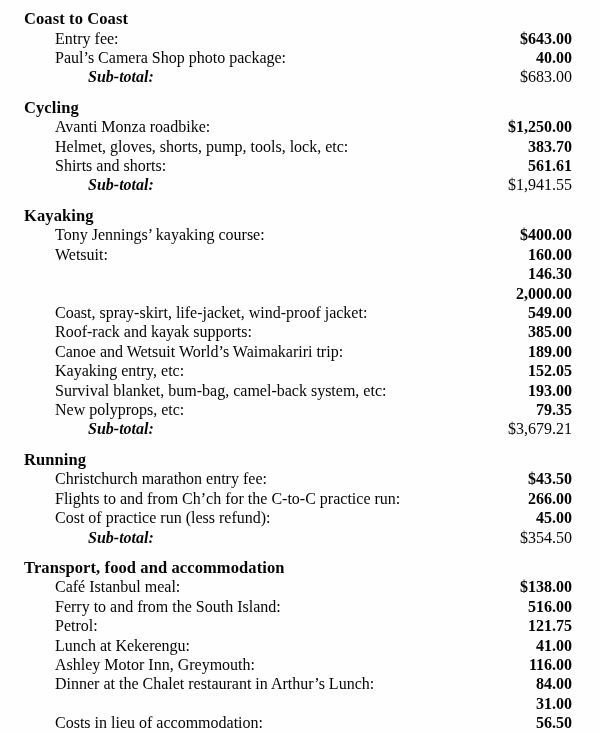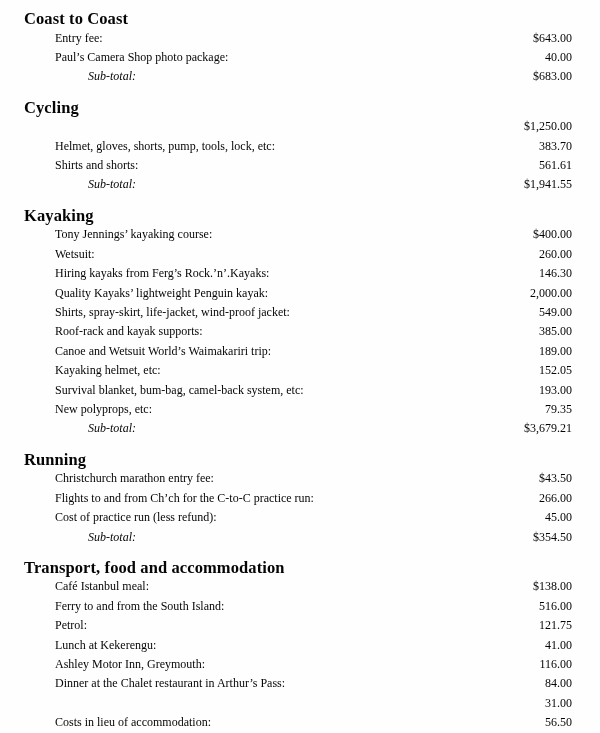--- a/index.html
+++ b/index.html
@@ -29,42 +29,43 @@
     font-size: 16.5px;
     font-weight: bold;
     line-height: 19.5px;
     letter-spacing: 0.1px;
     white-space: nowrap;
   }
   .row {
     display: flex;
     align-items: flex-start;
     line-height: 19.4px;
-    font-size: 12px;
+    font-size: 16px;
   }
   .row .label {
     flex: 0 0 auto;
     white-space: nowrap;
   }
   .row .filler {
     flex: 1 1 auto;
   }
   .row .amount {
     flex: 0 0 auto;
     text-align: right;
     white-space: nowrap;
     padding-right: 0px;
     min-width: 92px;
+    font-weight: bold;
   }
   .item .label {
     padding-left: 31px;
   }
   .subtotal .label {
     padding-left: 64px;
-    font-weight: normal;
+    font-weight: bold;
     font-style: italic;
   }
   .subtotal .amount {
     font-weight: normal;
   }
 </style>
 </head>
 <body>
 
 <div id="doc">
@@ -83,20 +84,21 @@
         </div>
         <div class="row subtotal">
           <span class="label">Sub-total:</span>
           <span class="filler"></span>
           <span class="amount">$683.00</span>
         </div>
       </div>
       <div class="section">
         <div class="section-heading">Cycling</div>
         <div class="row item">
+          <span class="label">Avanti Monza roadbike:</span>
           <span class="filler"></span>
           <span class="amount">$1,250.00</span>
         </div>
         <div class="row item">
           <span class="label">Helmet, gloves, shorts, pump, tools, lock, etc:</span>
           <span class="filler"></span>
           <span class="amount">383.70</span>
         </div>
         <div class="row item">
           <span class="label">Shirts and shorts:</span>
@@ -112,49 +114,47 @@
       <div class="section">
         <div class="section-heading">Kayaking</div>
         <div class="row item">
           <span class="label">Tony Jennings’ kayaking course:</span>
           <span class="filler"></span>
           <span class="amount">$400.00</span>
         </div>
         <div class="row item">
           <span class="label">Wetsuit:</span>
           <span class="filler"></span>
-          <span class="amount">260.00</span>
-        </div>
-        <div class="row item">
-          <span class="label">Hiring kayaks from Ferg’s Rock.’n’.Kayaks:</span>
+          <span class="amount">160.00</span>
+        </div>
+        <div class="row item">
           <span class="filler"></span>
           <span class="amount">146.30</span>
         </div>
         <div class="row item">
-          <span class="label">Quality Kayaks’ lightweight Penguin kayak:</span>
           <span class="filler"></span>
           <span class="amount">2,000.00</span>
         </div>
         <div class="row item">
-          <span class="label">Shirts, spray-skirt, life-jacket, wind-proof jacket:</span>
+          <span class="label">Coast, spray-skirt, life-jacket, wind-proof jacket:</span>
           <span class="filler"></span>
           <span class="amount">549.00</span>
         </div>
         <div class="row item">
           <span class="label">Roof-rack and kayak supports:</span>
           <span class="filler"></span>
           <span class="amount">385.00</span>
         </div>
         <div class="row item">
           <span class="label">Canoe and Wetsuit World’s Waimakariri trip:</span>
           <span class="filler"></span>
           <span class="amount">189.00</span>
         </div>
         <div class="row item">
-          <span class="label">Kayaking helmet, etc:</span>
+          <span class="label">Kayaking entry, etc:</span>
           <span class="filler"></span>
           <span class="amount">152.05</span>
         </div>
         <div class="row item">
           <span class="label">Survival blanket, bum-bag, camel-back system, etc:</span>
           <span class="filler"></span>
           <span class="amount">193.00</span>
         </div>
         <div class="row item">
           <span class="label">New polyprops, etc:</span>
@@ -211,21 +211,21 @@
           <span class="label">Lunch at Kekerengu:</span>
           <span class="filler"></span>
           <span class="amount">41.00</span>
         </div>
         <div class="row item">
           <span class="label">Ashley Motor Inn, Greymouth:</span>
           <span class="filler"></span>
           <span class="amount">116.00</span>
         </div>
         <div class="row item">
-          <span class="label">Dinner at the Chalet restaurant in Arthur’s Pass:</span>
+          <span class="label">Dinner at the Chalet restaurant in Arthur’s Lunch:</span>
           <span class="filler"></span>
           <span class="amount">84.00</span>
         </div>
         <div class="row item">
           <span class="filler"></span>
           <span class="amount">31.00</span>
         </div>
         <div class="row item">
           <span class="label">Costs in lieu of accommodation:</span>
           <span class="filler"></span>

